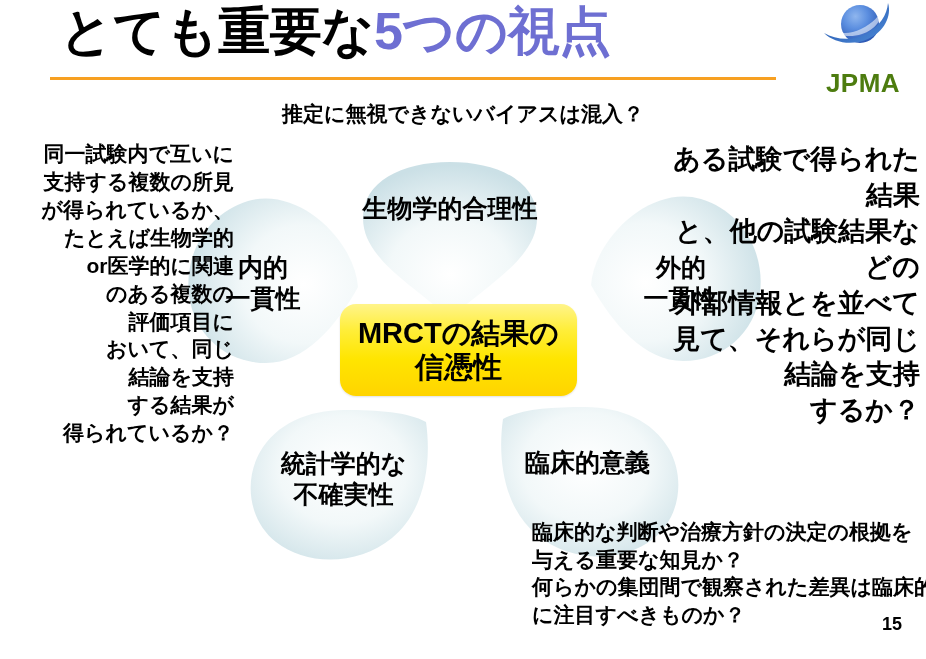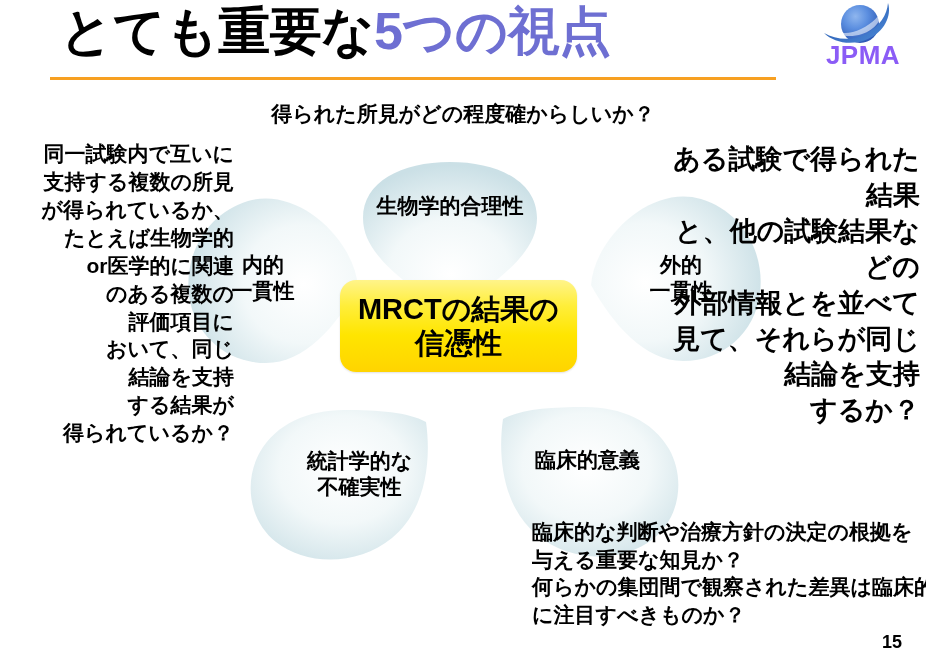--- a/index.html
+++ b/index.html
@@ -52,48 +52,48 @@
   #logo-mark {
     position: absolute;
     left: 16px;
     top: 0px;
     width: 72px;
     height: 52px;
   }
   #logo-text {
     position: absolute;
     left: 0;
-    top: 38px;
+    top: 66px;
     width: 114px;
     text-align: center;
     font-size: 26px;
     font-weight: bold;
-    color: #8b5cf6;
+    color: #4d7c0f;
     letter-spacing: 0.5px;
   }
 
   
   .petal {
     position: absolute;
   }
   .petal-label {
     position: absolute;
-    font-size: 21px;
+    font-size: 25px;
     font-weight: bold;
     color: #000;
     line-height: 1.22;
     text-align: center;
     white-space: pre-line;
   }
 
   
   #center-badge {
     position: absolute;
     left: 340px;
-    top: 280px;
+    top: 304px;
     width: 237px;
     height: 92px;
     border-radius: 16px;
     background: linear-gradient(180deg, #FFF48A 0%, #FFEE3A 28%, #FFE500 60%, #FFD400 100%);
     box-shadow: 0 1px 2px rgba(0,0,0,0.12);
     display: flex;
     flex-direction: column;
     align-items: center;
     justify-content: center;
   }
@@ -141,21 +141,21 @@
     text-align: left;
     font-size: 21px;
     line-height: 1.32;
     margin-left: 40px;
   }
 
   
   #page-number {
     position: absolute;
     right: 24px;
-    bottom: 6px;
+    bottom: 24px;
     font-size: 18px;
     font-weight: bold;
     color: #000;
     text-align: center;
   }
 </style>
 </head>
 <body>
 
 <div id="slide">
@@ -226,41 +226,41 @@
   <svg class="petal" style="left:246px; top:408px; width:190px; height:160px;" viewBox="0 0 190 160">
     <defs>
       <radialGradient id="petalGradBL" cx="52%" cy="40%" r="72%">
         <stop offset="0%" stop-color="#FFFFFF"></stop>
         <stop offset="50%" stop-color="#F2F8F9"></stop>
         <stop offset="100%" stop-color="#CBE0E6"></stop>
       </radialGradient>
     </defs>
     <path d="M180 14 C186 56 178 104 146 130 C112 158 60 158 30 134 C2 112 -2 72 14 44 C30 16 62 2 98 2 C132 2 162 4 180 14 Z" fill="url(#petalGradBL)"></path>
   </svg>
-  <div class="petal-label" style="left:282px; top:448px; width:155px;">統計学的な
+  <div class="petal-label" style="left:266px; top:448px; width:155px;">統計学的な
 不確実性</div>
 
   <svg class="petal" style="left:493px; top:405px; width:190px; height:160px;" viewBox="0 0 190 160">
     <defs>
       <radialGradient id="petalGradBR" cx="48%" cy="40%" r="72%">
         <stop offset="0%" stop-color="#FFFFFF"></stop>
         <stop offset="50%" stop-color="#F2F8F9"></stop>
         <stop offset="100%" stop-color="#CBE0E6"></stop>
       </radialGradient>
     </defs>
     <path d="M10 14 C4 56 12 104 44 130 C78 158 130 158 160 134 C188 112 192 72 176 44 C160 16 128 2 92 2 C58 2 28 4 10 14 Z" fill="url(#petalGradBR)"></path>
   </svg>
   <div class="petal-label" style="left:510px; top:447px; width:155px;">臨床的意義</div>
 
   <div id="center-badge">
     <div class="line">MRCTの結果の</div>
     <div class="line">信憑性</div>
   </div>
 
-  <div class="desc" id="desc-top">得られた所見がどの程度確からしいか？</div>
+  <div class="desc" id="desc-top">推定に無視できないバイアスは混入？</div>
   <div class="desc" id="desc-left">同一試験内で互いに
 支持する複数の所見
 が得られているか、
 たとえば生物学的
 or医学的に関連
 のある複数の
 評価項目に
 おいて、同じ
 結論を支持
 する結果が

